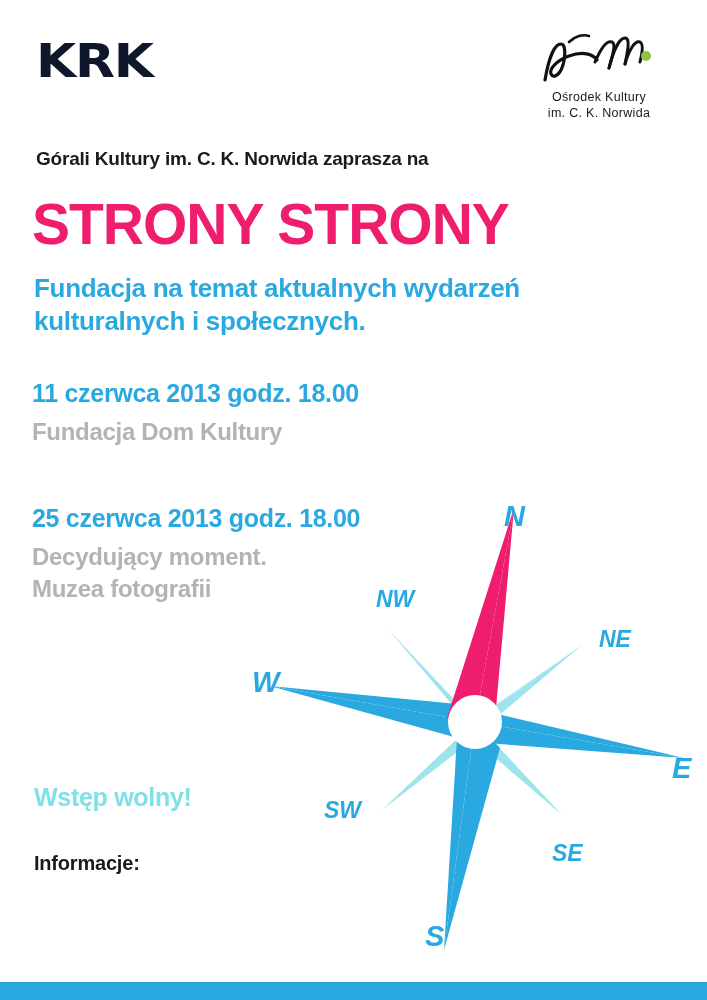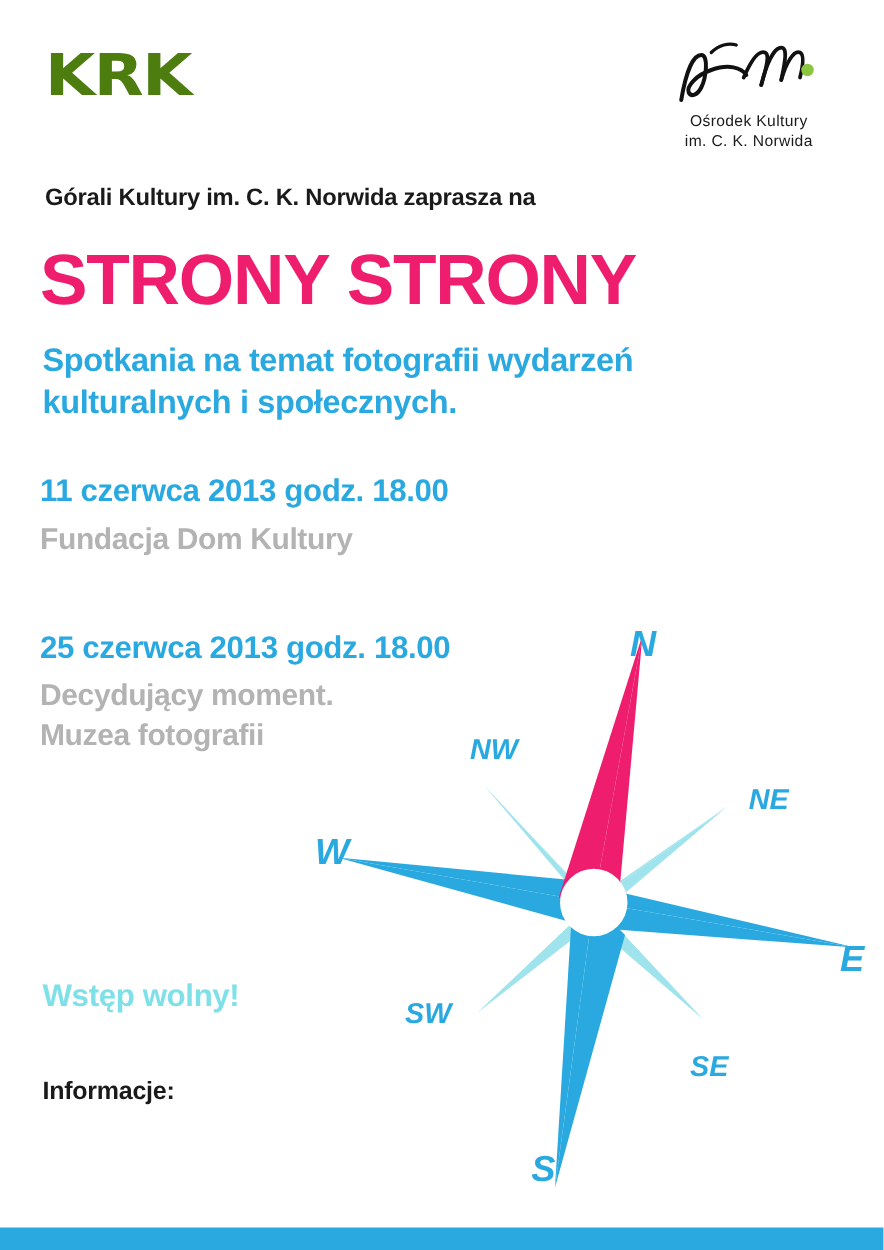--- a/index.html
+++ b/index.html
@@ -20,21 +20,21 @@
 
   
   .krk-logo {
     position: absolute;
     left: 36px;
     top: 38px;
     font-family: "DejaVu Sans", sans-serif;
     font-weight: bold;
     font-size: 44px;
     letter-spacing: -1px;
-    color: #4d7c0f;
+    color: #0f172a;
     line-height: 1;
     -webkit-text-stroke: 0px;
   }
   .krk-logo span {
     display: inline-block;
     transform: scaleX(1.18) scaleY(1.05);
     transform-origin: left top;
   }
 
   .okn-logo {
@@ -128,21 +128,20 @@
     font-weight: bold;
     color: #7fe0e8;
     letter-spacing: -0.3px;
   }
 
   .info {
     position: absolute;
     left: 34px;
     top: 852px;
     color: #1a1a1a;
-    margin-top: 10px;
   }
   .info .head {
     font-size: 20px;
     font-weight: bold;
     letter-spacing: -0.2px;
   }
   .info .body {
     margin-top: 2px;
     font-size: 20px;
     line-height: 1.33;
@@ -207,21 +206,21 @@
     </div>
     <div class="l1">Ośrodek  Kultury</div>
     <div class="l2">im. C. K. Norwida</div>
   </div>
 
   <div class="invite">Górali Kultury im. C. K. Norwida zaprasza na</div>
 
   <div class="title">STRONY STRONY</div>
 
   <div class="subtitle">
-    <div>Spotkania na temat fotografii wydarzeń</div>
+    <div>Fundacja na temat aktualnych wydarzeń</div>
     <div>kulturalnych i społecznych.</div>
   </div>
 
   <div class="event one">
     <div class="date">11 czerwca 2013 godz. 18.00</div>
     <div class="lines">
       <div>Fundacja Dom Kultury</div>
     </div>
   </div>
 

